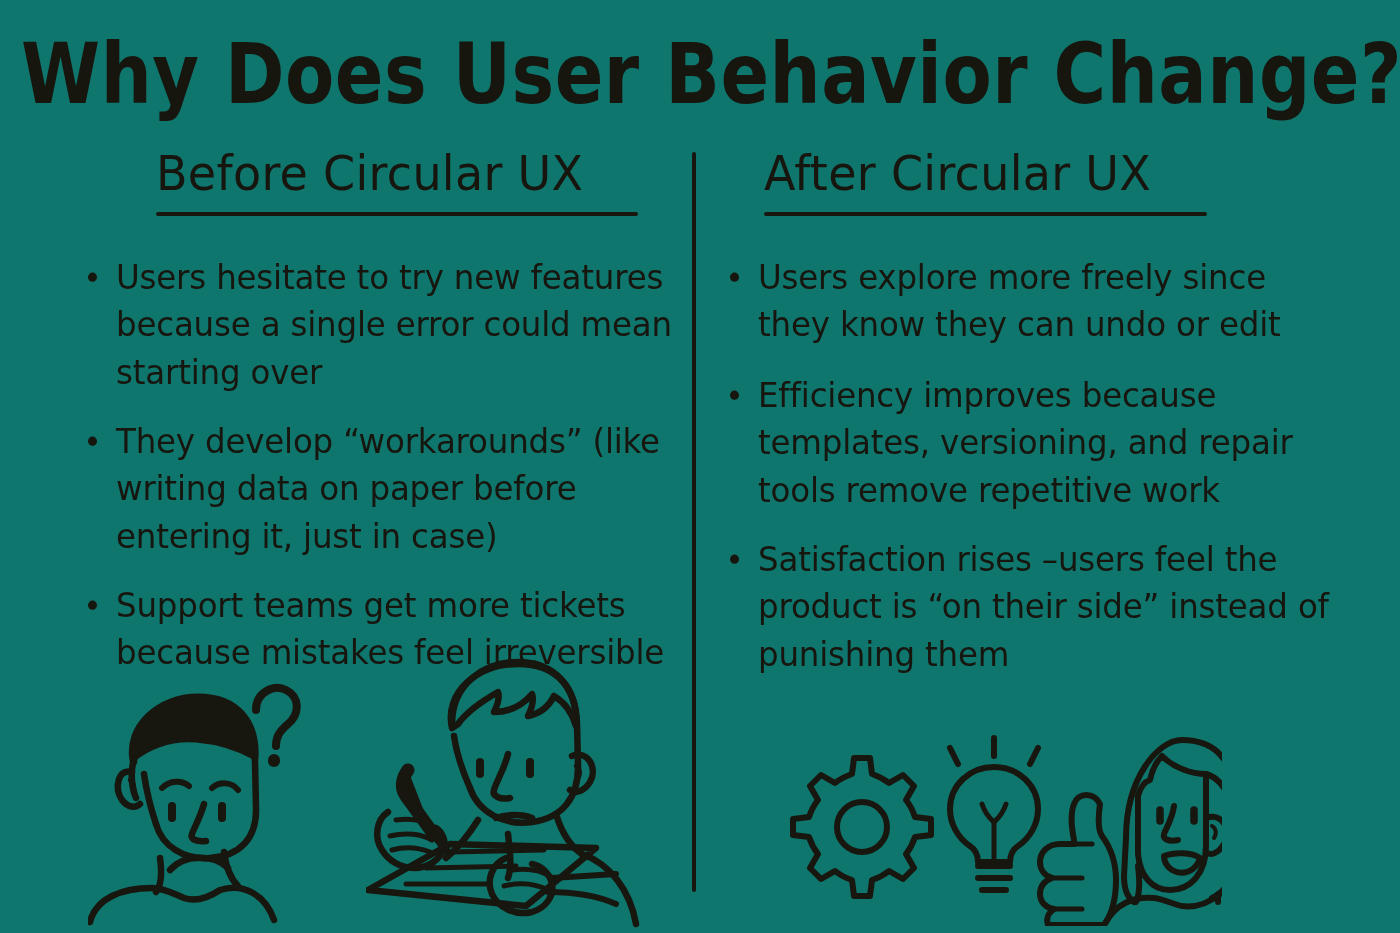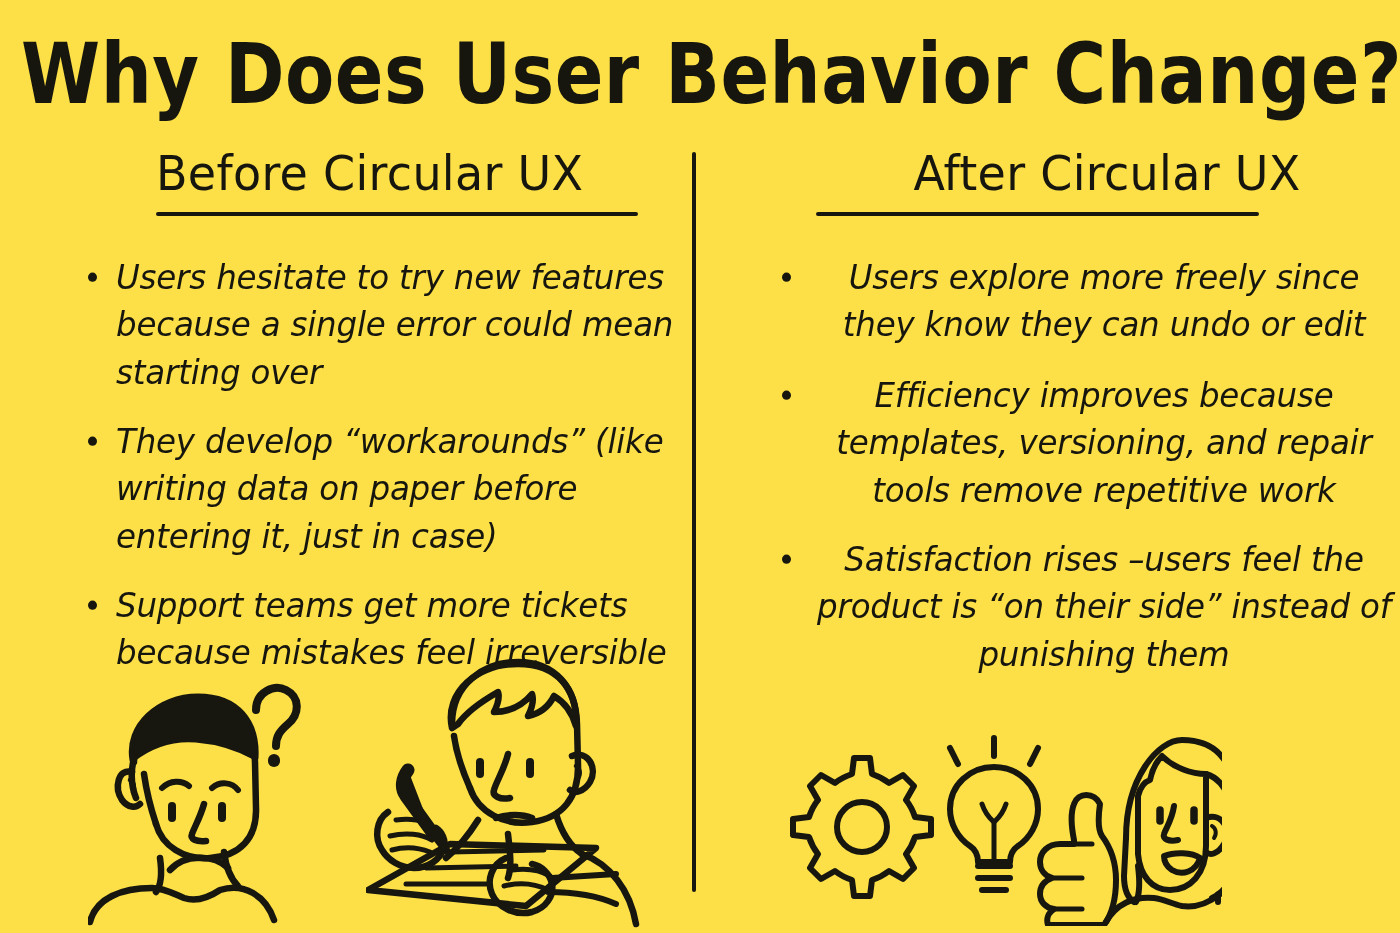--- a/index.html
+++ b/index.html
@@ -11,21 +11,21 @@
     width: 1400px;
     height: 933px;
     background: #faf5ea;
     font-family: "DejaVu Sans", sans-serif;
     overflow: hidden;
   }
   #page {
     position: relative;
     width: 1400px;
     height: 933px;
-    background: #fde047;
+    background: #0f766e;
     overflow: hidden;
   }
 
   
   #title {
     position: absolute;
     top: 26px;
     left: 0;
     width: 1400px;
     text-align: center;
@@ -49,21 +49,21 @@
     background: #17170f;
     border-radius: 2px;
   }
 
   
   .column {
     position: absolute;
     top: 144px;
   }
   #col-left  { left: 56px;  width: 640px; }
-  #col-right { left: 758px; width: 640px; text-align: center; }
+  #col-right { left: 706px; width: 640px; }
 
   .col-heading {
     font-family: "DejaVu Sans", sans-serif;
     font-size: 46px;
     font-weight: 400;
     color: #16160f;
     letter-spacing: 0.3px;
     white-space: nowrap;
     transform: scaleY(1.06);
     transform-origin: left top;
@@ -80,21 +80,20 @@
   }
   #col-left .heading-rule  { margin-left: 100px; width: 482px; }
   #col-right .heading-rule { margin-left: 58px;  width: 443px; }
 
   
   .bullets {
     list-style: none;
     margin: 0;
     padding: 0;
     margin-top: 38px;
-    font-style: italic;
   }
   .bullet {
     position: relative;
     padding-left: 44px;
     margin-bottom: 26px;
     font-family: "DejaVu Sans", sans-serif;
     font-size: 32.5px;
     line-height: 46px;
     color: #16160f;
     letter-spacing: -0.2px;

